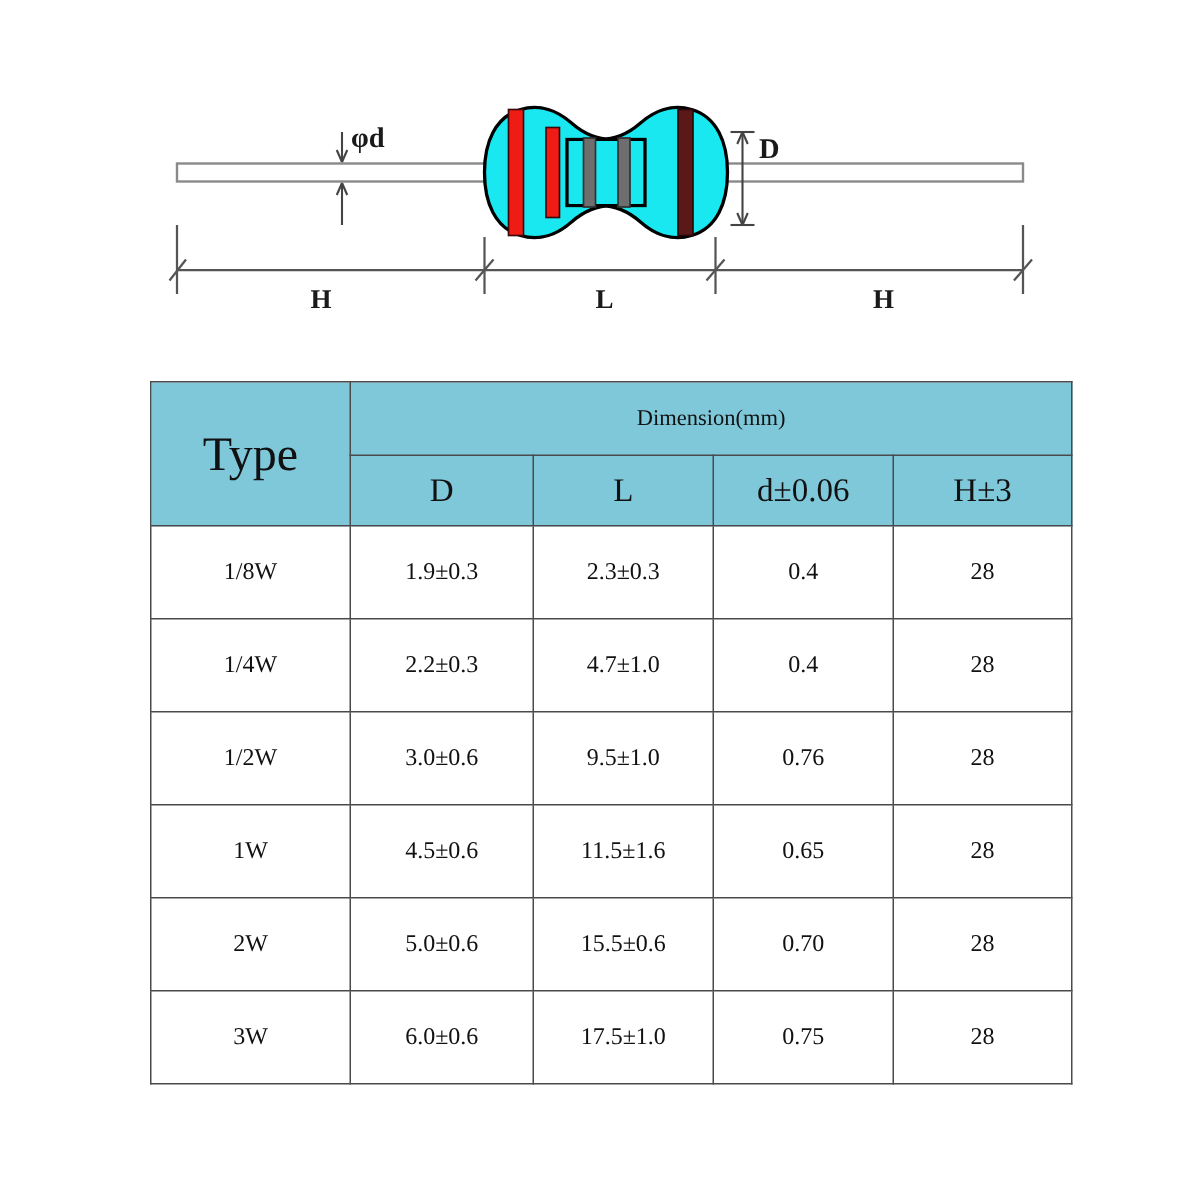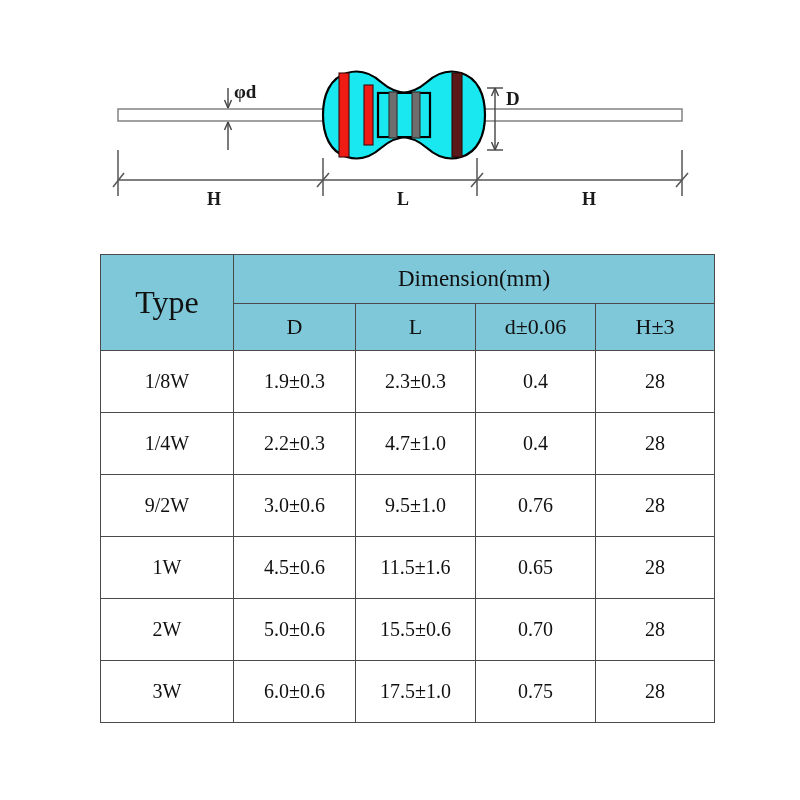--- a/index.html
+++ b/index.html
@@ -55,30 +55,30 @@
     padding: 0;
   }
   .hdr-cell {
     background: #7ec8da;
   }
   #cell-type {
     font-size: 32px;
     height: 94px;
   }
   #cell-dimension {
-    font-size: 23px;
+    font-size: 15px;
     height: 48px;
   }
   .sub-hdr {
     font-size: 22px;
     height: 46px;
   }
   .body-row td {
     height: 61px;
-    font-size: 20px;
+    font-size: 16px;
     background: #ffffff;
   }
   .col-type   { width: 133px; }
   .col-d      { width: 122px; }
   .col-l      { width: 120px; }
   .col-dd     { width: 120px; }
   .col-h      { width: 119px; }
 </style>
 </head>
 <body>
@@ -185,21 +185,21 @@
           <td>28</td>
         </tr>
         <tr class="body-row">
           <td>1/4W</td>
           <td>2.2±0.3</td>
           <td>4.7±1.0</td>
           <td>0.4</td>
           <td>28</td>
         </tr>
         <tr class="body-row">
-          <td>9/2W</td>
+          <td>1/2W</td>
           <td>3.0±0.6</td>
           <td>9.5±1.0</td>
           <td>0.76</td>
           <td>28</td>
         </tr>
         <tr class="body-row">
           <td>1W</td>
           <td>4.5±0.6</td>
           <td>11.5±1.6</td>
           <td>0.65</td>

